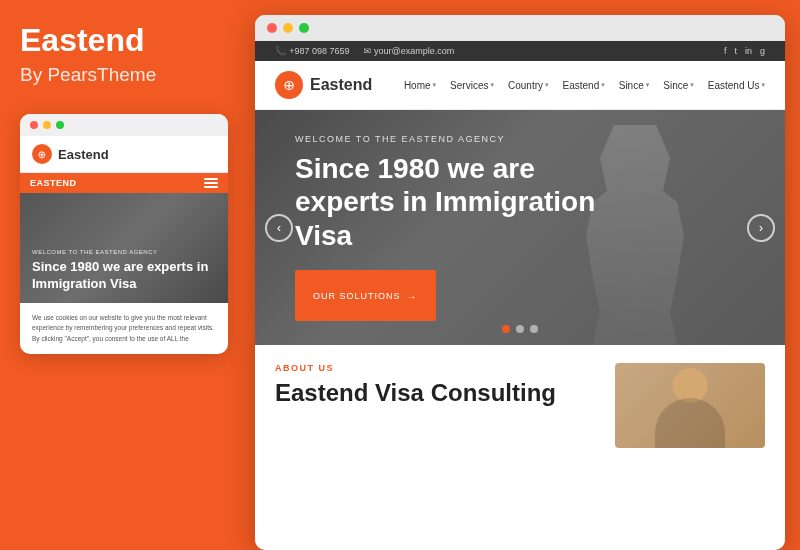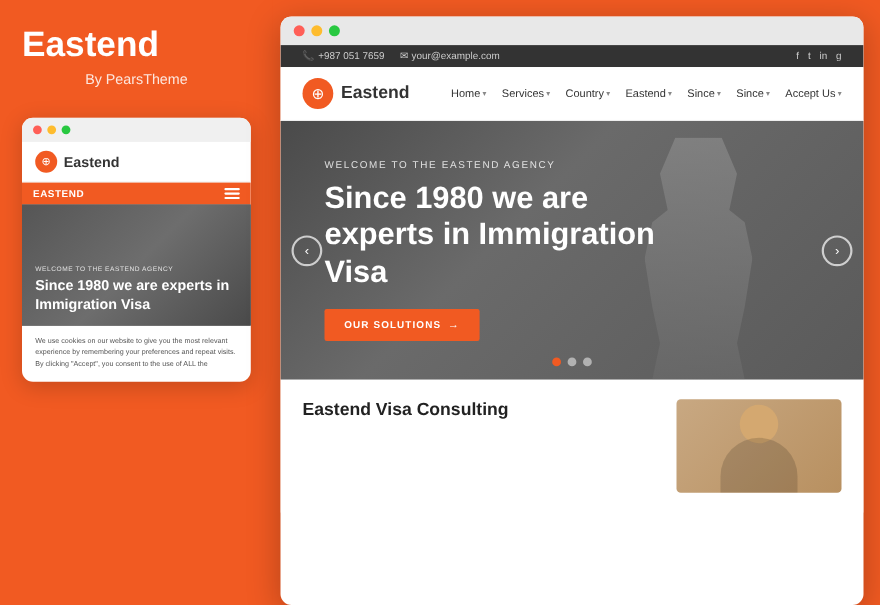--- a/index.html
+++ b/index.html
@@ -32,24 +32,23 @@
     }
 
     .brand-subtitle {
       font-size: 22px;
       font-weight: 400;
       color: #fff;
       margin-top: 2px;
     }
 
     .brand-by {
-      font-size: 13px;
+      font-size: 19px;
       color: rgba(255,255,255,0.85);
       margin-top: 8px;
-      text-align: center;
     }
 
     
     .mini-browser {
       margin-top: 28px;
       background: #fff;
       border-radius: 10px;
       overflow: hidden;
       box-shadow: 0 4px 20px rgba(0,0,0,0.18);
     }
@@ -332,27 +331,27 @@
       font-size: 28px;
       font-weight: 700;
       color: #fff;
       line-height: 1.2;
       margin-bottom: 18px;
       max-width: 320px;
     }
 
     .hero-cta {
       display: inline-flex;
-      align-items: flex-start;
+      align-items: flex-end;
       gap: 6px;
       background: #f15a22;
       color: #fff;
-      padding: 9px 18px;
+      padding: 20px 18px;
       font-size: 9px;
-      font-weight: 700;
+      font-weight: 400;
       text-transform: uppercase;
       letter-spacing: 1px;
       border-radius: 2px;
       cursor: pointer;
     }
 
     .hero-arrow {
       font-size: 10px;
     }
 
@@ -410,21 +409,21 @@
     .about-label {
       font-size: 9px;
       text-transform: uppercase;
       color: #f15a22;
       letter-spacing: 1.5px;
       font-weight: 600;
       margin-bottom: 6px;
     }
 
     .about-title {
-      font-size: 16px;
+      font-size: 24px;
       font-weight: 700;
       color: #222;
       line-height: 1.2;
     }
 
     .about-img-placeholder {
       width: 150px;
       height: 85px;
       background: linear-gradient(135deg, #c8a882 0%, #b89060 100%);
       border-radius: 4px;
@@ -494,21 +493,21 @@
   <div class="browser-chrome">
     <div class="chrome-dot red"></div>
     <div class="chrome-dot yellow"></div>
     <div class="chrome-dot green"></div>
   </div>
 
   <div class="site-topbar">
     <div class="topbar-contact">
       <span>
         <span>📞</span>
-        <span>+987 051 7659</span>
+        <span>+987 098 7659</span>
       </span>
       <span>
         <span>✉</span>
         <span>your@example.com</span>
       </span>
     </div>
     <div class="topbar-social">
       <span class="social-icon">f</span>
       <span class="social-icon">t</span>
       <span class="social-icon">in</span>
@@ -540,21 +539,21 @@
         </a>
       <a class="nav-link">
           <span>Since</span>
           <span class="caret">▾</span>
         </a>
       <a class="nav-link">
           <span>Since</span>
           <span class="caret">▾</span>
         </a>
       <a class="nav-link">
-          <span>Accept Us</span>
+          <span>Eastend Us</span>
           <span class="caret">▾</span>
         </a>
     </div>
   </div>
 
   <div class="site-hero">
     <div class="hero-bg"></div>
 
     <div class="hero-figure">
       <div class="hero-figure-shape"></div>
@@ -574,20 +573,21 @@
 
     <div class="hero-dots">
       <div class="hero-dot active"></div>
       <div class="hero-dot"></div>
       <div class="hero-dot"></div>
     </div>
   </div>
 
   <div class="site-below">
     <div class="about-section">
+      <div class="about-label">ABOUT US</div>
       <div class="about-title">Eastend Visa Consulting</div>
     </div>
     <div class="about-img-placeholder">
       <div class="about-img-face"></div>
       <div class="about-img-body"></div>
     </div>
   </div>
 </div>
 
 </body></html>

